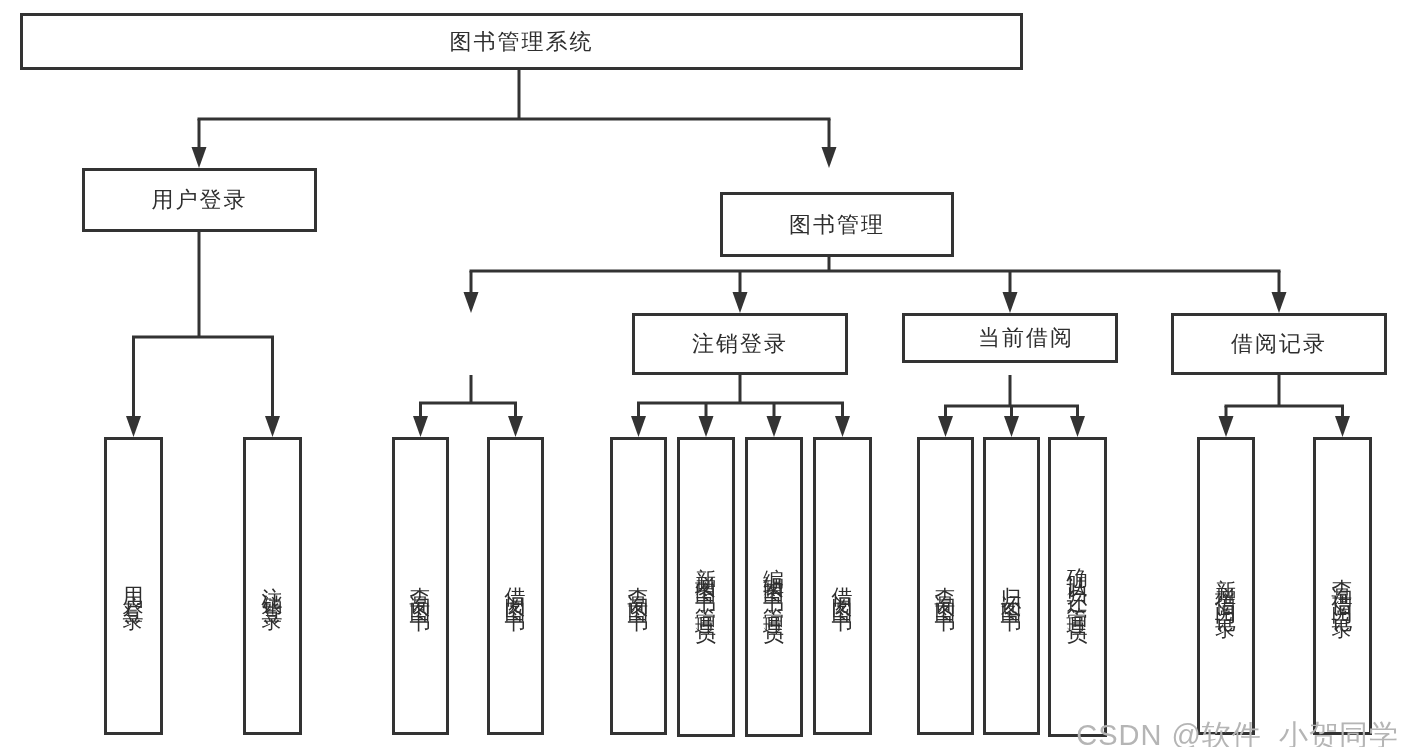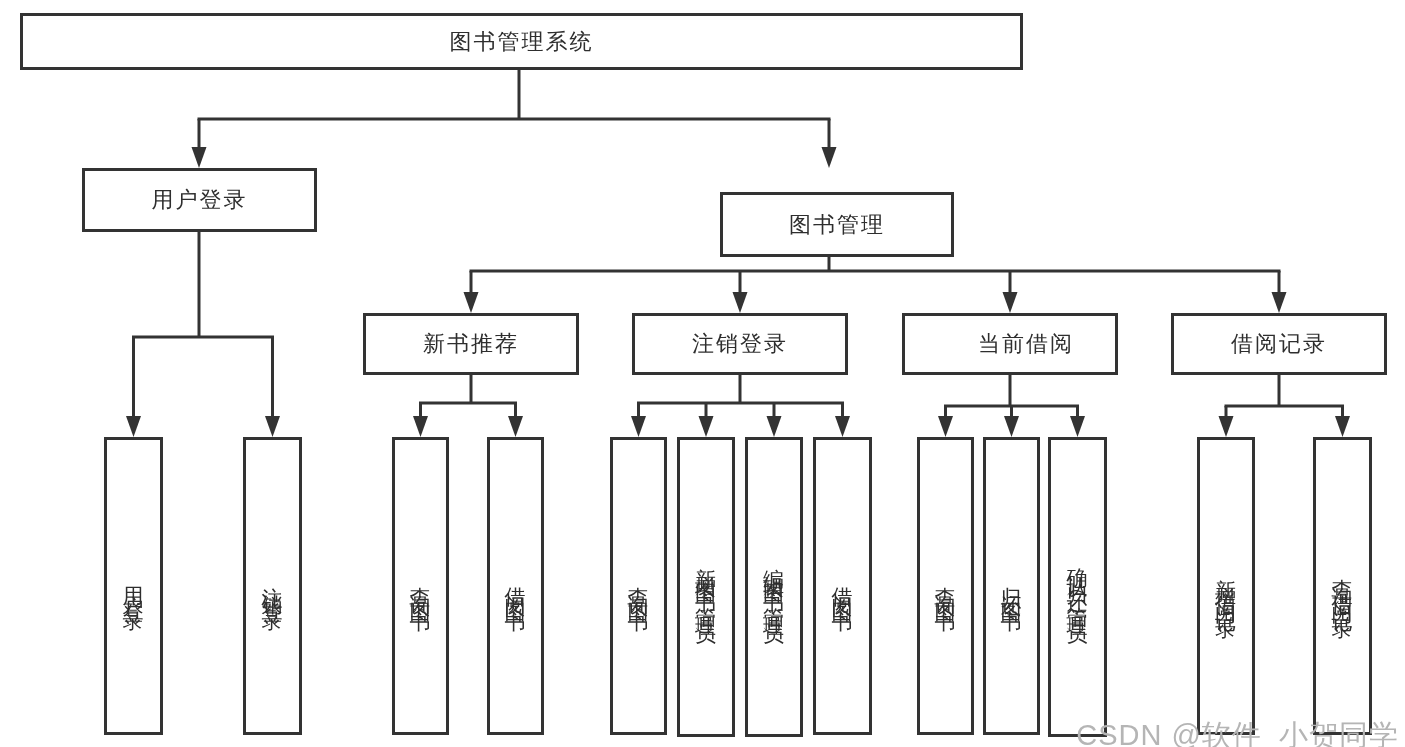--- a/index.html
+++ b/index.html
@@ -100,23 +100,22 @@
       <polygon points="1218.5,416 1233.5,416 1226,437" fill="#333333"></polygon>
       <line x1="1342.5" y1="406" x2="1342.5" y2="418" stroke="#333333" stroke-width="3"></line>
       <polygon points="1335,416 1350,416 1342.5,437" fill="#333333"></polygon>
     </svg>
 
   <div class="hnode" style="left:20px;top:13px;width:1003px;height:57px;">图书管理系统</div>
 
   <div class="hnode" style="left:82px;top:168px;width:235px;height:64px;">用户登录</div>
   <div class="hnode" style="left:720px;top:168px;width:234px;height:65px;margin-top:24px;">图书管理</div>
 
-  <div class="hnode" style="left:363px;top:313px;width:216px;height:62px;">新书推荐</div>
   <div class="hnode" style="left:632px;top:313px;width:216px;height:62px;">注销登录</div>
-  <div class="hnode" style="left:902px;top:313px;width:216px;height:62px;padding-left:32px;">当前借阅</div>
+  <div class="hnode" style="left:902px;top:313px;width:216px;height:50px;padding-left:32px;">当前借阅</div>
   <div class="hnode" style="left:1171px;top:313px;width:216px;height:62px;">借阅记录</div>
 
   <div class="vnode" style="left:104px;top:437px;width:59px;height:298px;">
     <span class="vtext">用户登录</span>
   </div>
   <div class="vnode" style="left:243px;top:437px;width:59px;height:298px;">
     <span class="vtext">注销登录</span>
   </div>
 
   <div class="vnode" style="left:392px;top:437px;width:57px;height:298px;">

